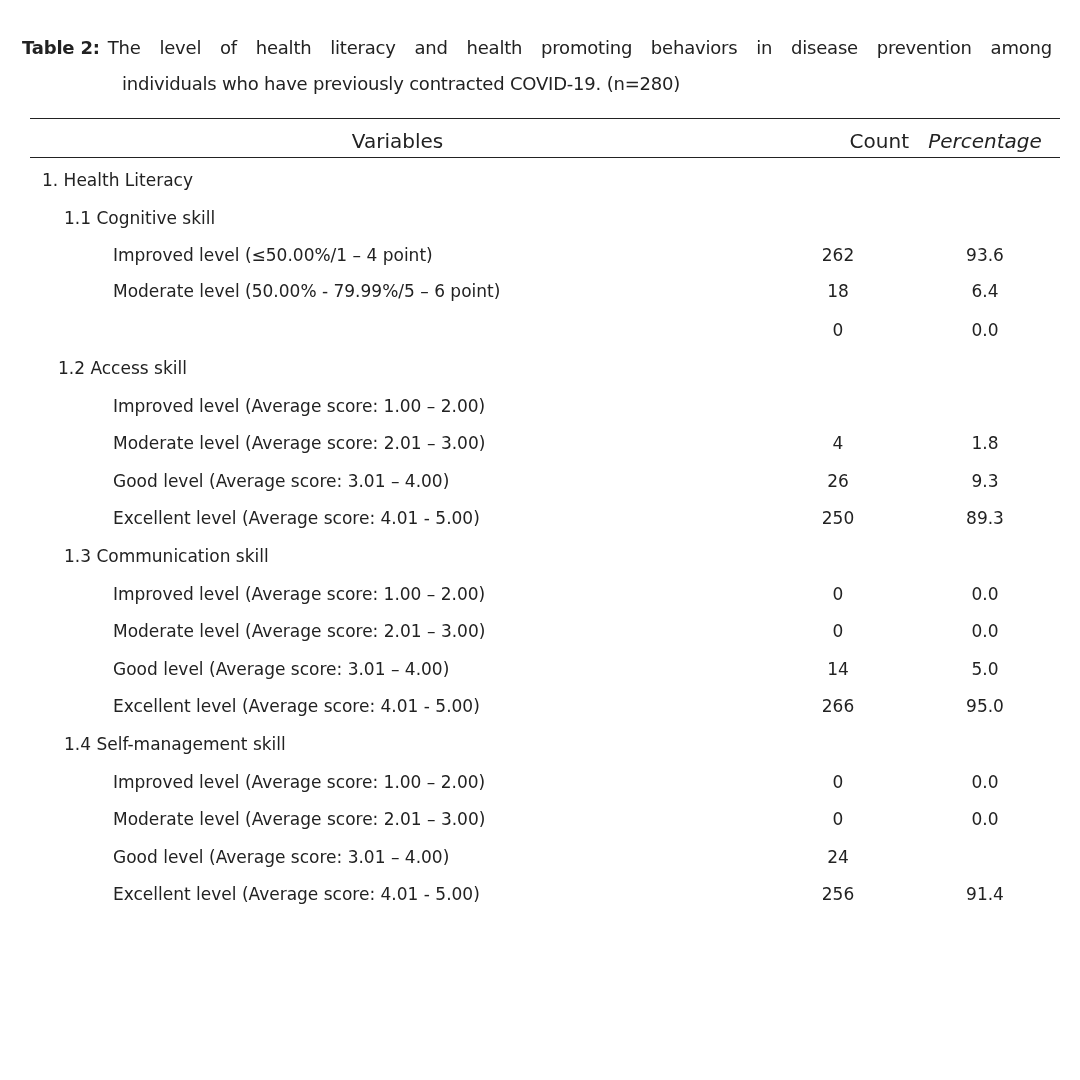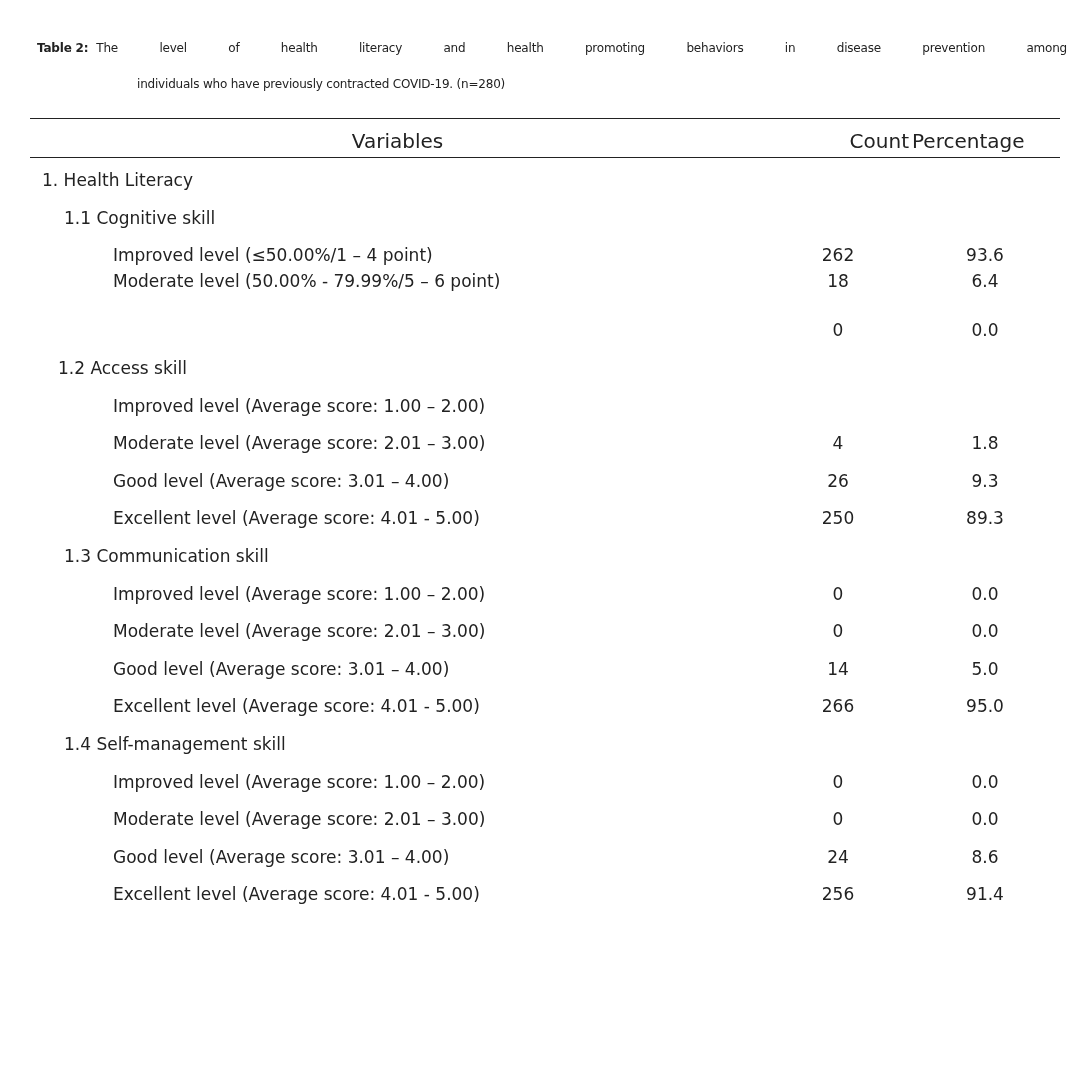--- a/index.html
+++ b/index.html
@@ -1,17 +1,17 @@
 <!DOCTYPE html>
 <html><head>
 <meta charset="utf-8">
 <style>
   html,body{margin:0;padding:0;background:#fff;}
   body{width:1080px;height:1080px;position:relative;font-family:"DejaVu Sans","Liberation Sans",sans-serif;color:#222;overflow:hidden;}
-  .caption{position:absolute;left:37px;top:30px;width:1030px;font-size:12px;line-height:36px;letter-spacing:-0.2px;}
+  .caption{position:absolute;left:22px;top:30px;width:1030px;font-size:18px;line-height:36px;letter-spacing:-0.2px;}
   .caption .lbl{font-weight:bold;}
   .caption .l1{display:flex;justify-content:space-between;}
   .caption .l2{padding-left:100px;}
   .rule{position:absolute;height:1px;background:#222;}
   .hdr{position:absolute;top:124px;font-size:20px;line-height:34px;}
   .row{position:absolute;left:0;width:1080px;height:37px;font-size:17px;line-height:37px;}
   .row .v{position:absolute;white-space:nowrap;}
   .row .c{position:absolute;left:767px;width:142px;text-align:center;}
   .row .p{position:absolute;left:912px;width:146px;text-align:center;}
 </style>
@@ -22,40 +22,40 @@
   <div class="l1">
       <span><span class="lbl">Table 2:</span> </span>
       <span style="flex:1;padding-left:8px;text-align:justify;text-align-last:justify;">The level of health literacy and health promoting behaviors in disease prevention among</span>
     </div>
   <div class="l2">individuals who have previously contracted COVID-19. (n=280)</div>
 </div>
 
 <div class="rule" style="left:30px;width:1030px;top:118px;"></div>
 <div class="hdr" style="left:30px;width:735px;text-align:center;">Variables</div>
 <div class="hdr" style="left:767px;width:142px;text-align:right;">Count</div>
-<div class="hdr" style="left:912px;width:146px;text-align:left;">Percentage</div>
+<div class="hdr" style="left:912px;width:146px;text-align:center;font-style:italic;">Percentage</div>
 <div class="rule" style="left:30px;width:1030px;top:157px;"></div>
 
 <div id="rows">
     <div class="row" style="top: 162px;">
       <span class="v" style="left:42px">1. Health Literacy</span>
       <span class="c"></span>
       <span class="p"></span>
     </div>
     <div class="row" style="top: 199.6px;">
       <span class="v" style="left:64px">1.1  Cognitive skill</span>
       <span class="c"></span>
       <span class="p"></span>
     </div>
     <div class="row" style="top: 237.2px;">
       <span class="v" style="left:113px">Improved level (≤50.00%/1 – 4 point)</span>
       <span class="c">262</span>
       <span class="p">93.6</span>
     </div>
-    <div class="row" style="top: 263px; text-decoration: underline;">
+    <div class="row" style="top: 273px; text-decoration: underline;">
       <span class="v" style="left:113px">Moderate level (50.00% - 79.99%/5 – 6 point)</span>
       <span class="c">18</span>
       <span class="p">6.4</span>
     </div>
     <div class="row" style="top: 312.4px;">
       <span class="c">0</span>
       <span class="p">0.0</span>
     </div>
     <div class="row" style="top: 350px;">
       <span class="v" style="left:58px">1.2   Access skill</span>
@@ -118,20 +118,19 @@
       <span class="p">0.0</span>
     </div>
     <div class="row" style="top: 801.2px;">
       <span class="v" style="left:113px">Moderate level (Average score: 2.01 – 3.00)</span>
       <span class="c">0</span>
       <span class="p">0.0</span>
     </div>
     <div class="row" style="top: 838.8px;">
       <span class="v" style="left:113px">Good level (Average score: 3.01 – 4.00)</span>
       <span class="c">24</span>
-      <span class="p">8.6</span>
     </div>
     <div class="row" style="top: 876.4px;">
       <span class="v" style="left:113px">Excellent level (Average score: 4.01 - 5.00)</span>
       <span class="c">256</span>
       <span class="p">91.4</span>
     </div>
   </div>
 
 </body></html>

